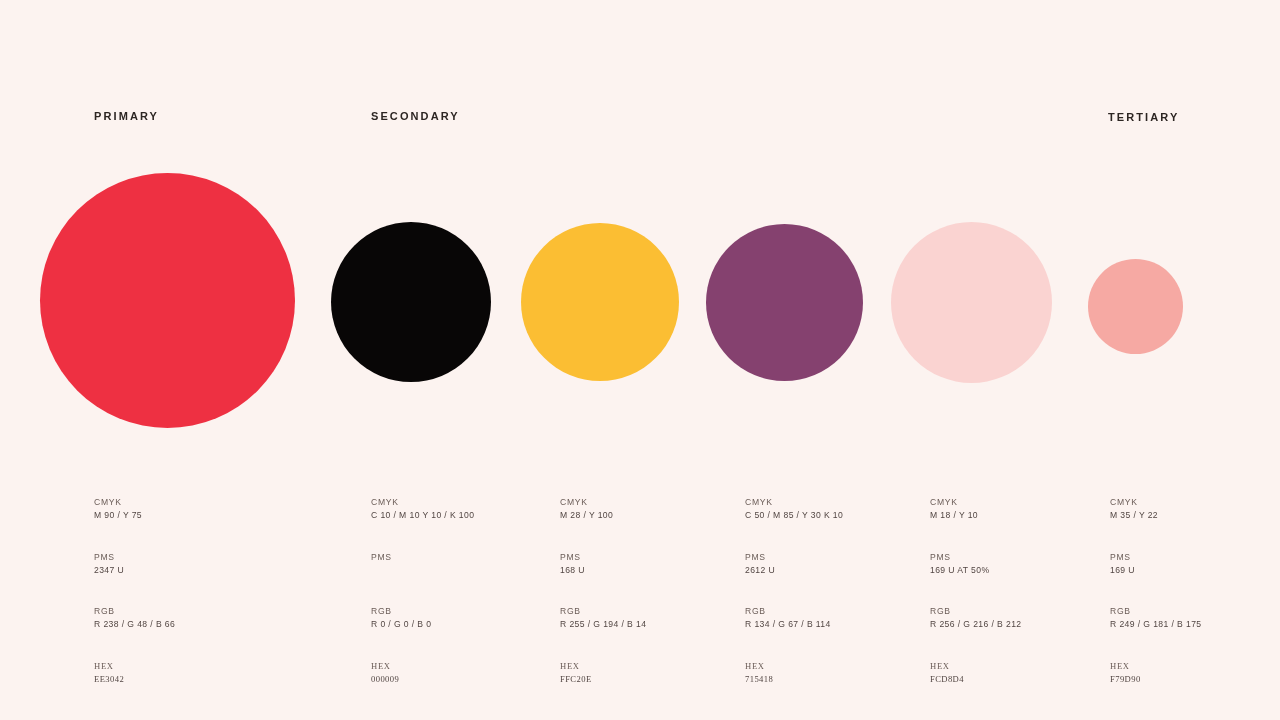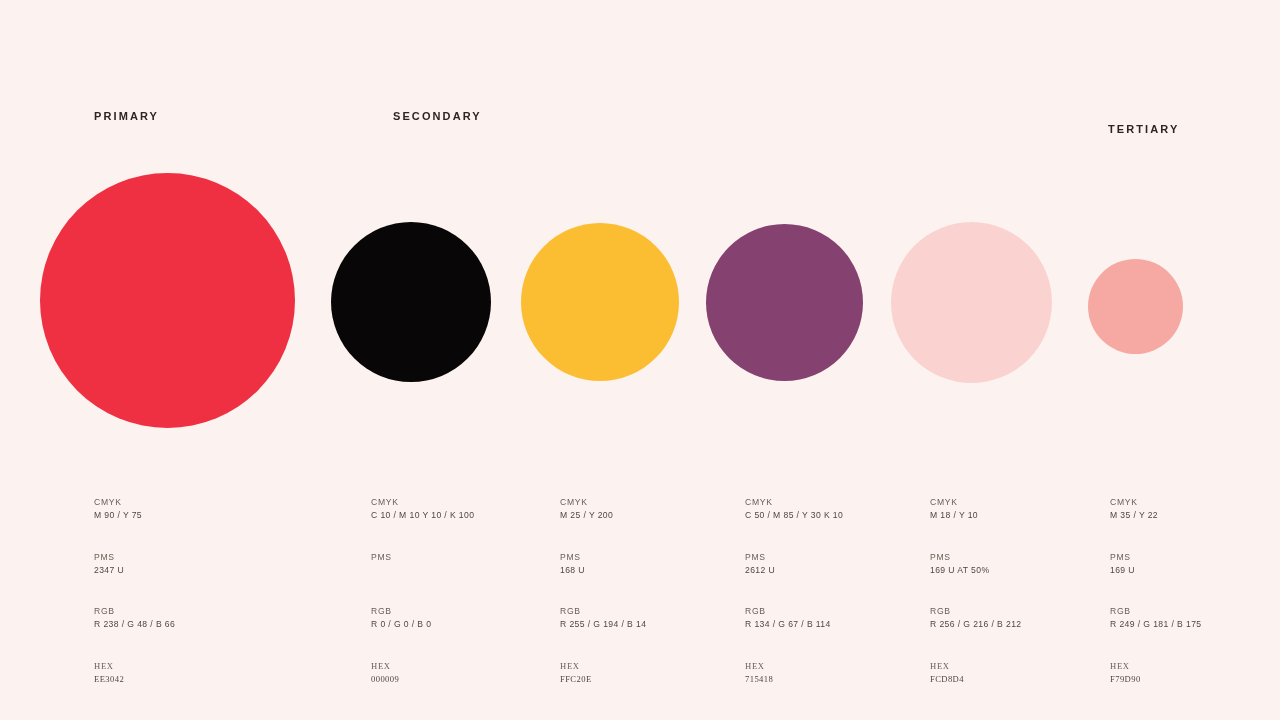--- a/index.html
+++ b/index.html
@@ -29,22 +29,22 @@
     font-family: "Liberation Sans", sans-serif;
     font-size: 11px;
     font-weight: bold;
     letter-spacing: 2.1px;
     color: #2c2522;
     white-space: nowrap;
     text-transform: uppercase;
     line-height: 1;
   }
   #heading-primary   { left: 94px;   top: 111px; }
-  #heading-secondary { left: 393px;  top: 111px; }
-  #heading-tertiary  { left: 1108px; top: 124px; }
+  #heading-secondary { left: 371px;  top: 111px; }
+  #heading-tertiary  { left: 1108px; top: 112px; }
 
   
   .swatch-circle {
     position: absolute;
     border-radius: 50%;
   }
   #circle-primary-red {
     left: 40px;  top: 173px;  width: 255px; height: 255px;
     background: #ee3042;
   }
@@ -164,21 +164,21 @@
     </div>
     <div class="spec-group">
       <span class="spec-label">HEX</span>
       <span class="spec-value">000009</span>
     </div>
   </div>
 
   <div class="spec-block" id="spec-block-2">
     <div class="spec-group">
       <span class="spec-label">CMYK</span>
-      <span class="spec-value">M 25 / Y 200</span>
+      <span class="spec-value">M 28 / Y 100</span>
     </div>
     <div class="spec-group">
       <span class="spec-label">PMS</span>
       <span class="spec-value">168 U</span>
     </div>
     <div class="spec-group">
       <span class="spec-label">RGB</span>
       <span class="spec-value">R 255 / G 194 / B 14</span>
     </div>
     <div class="spec-group">

